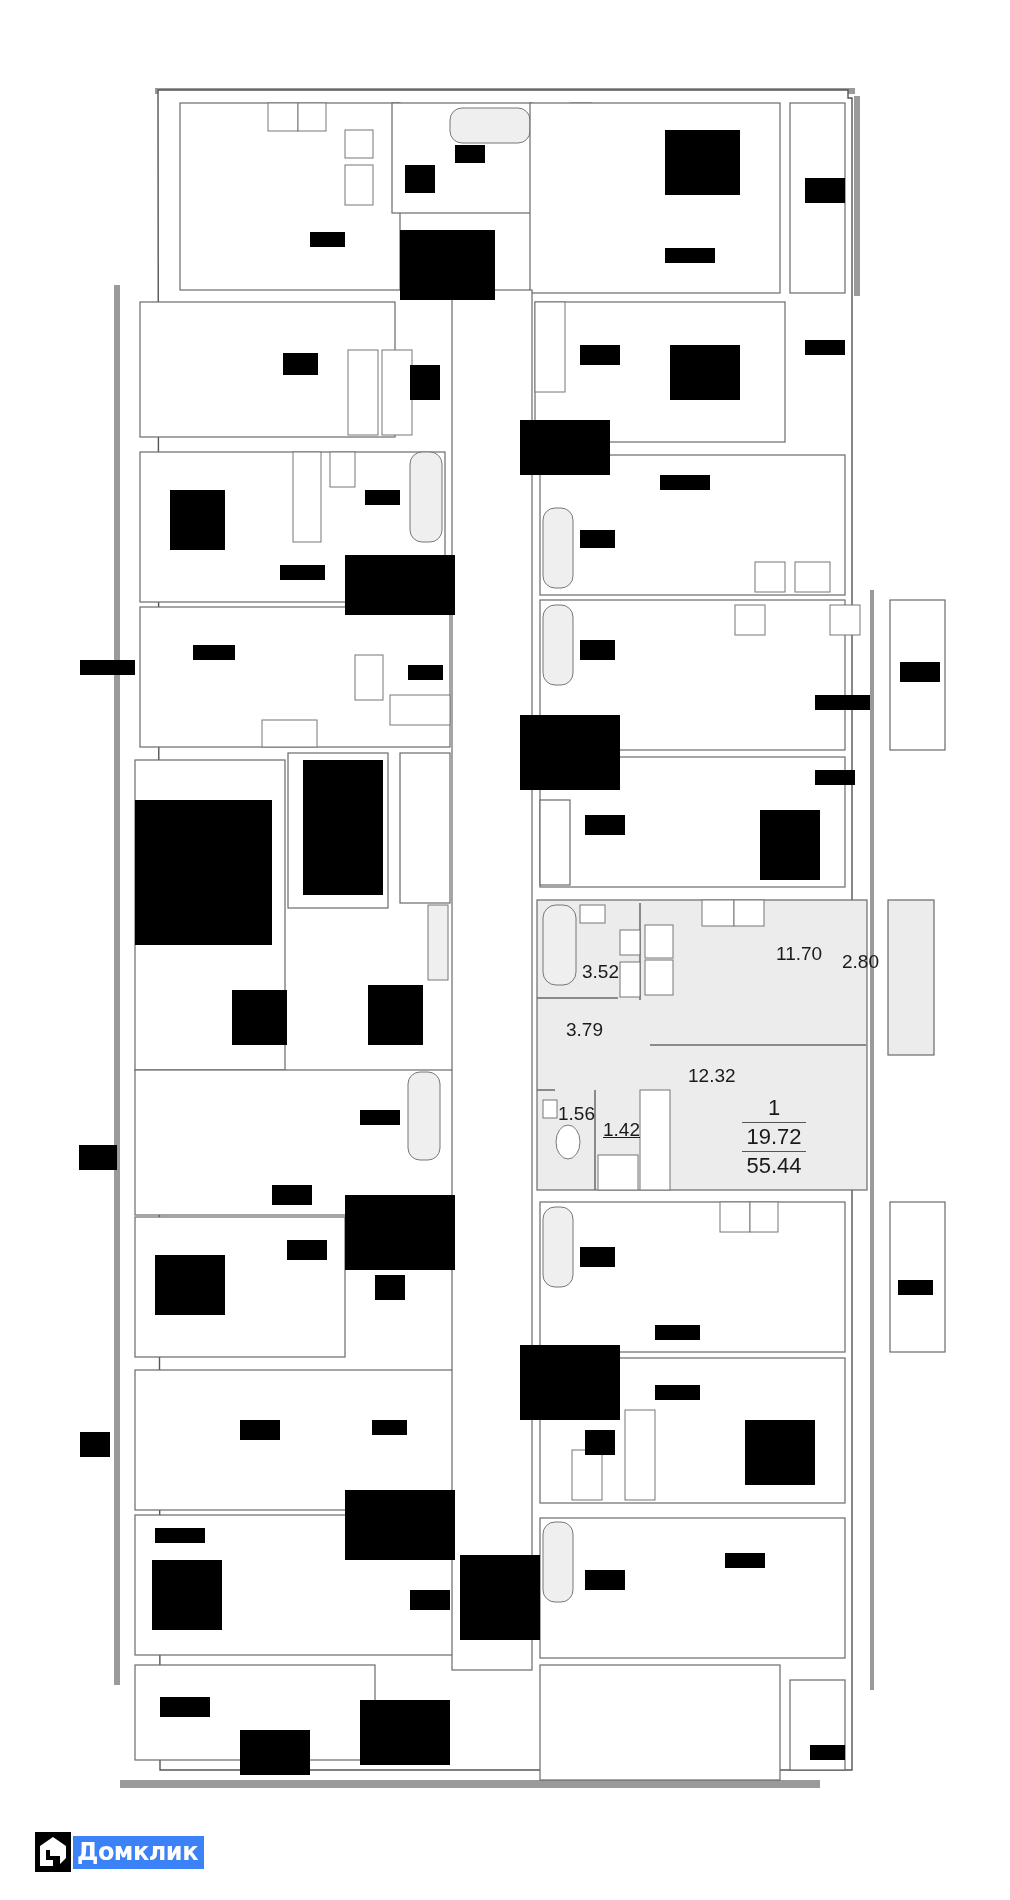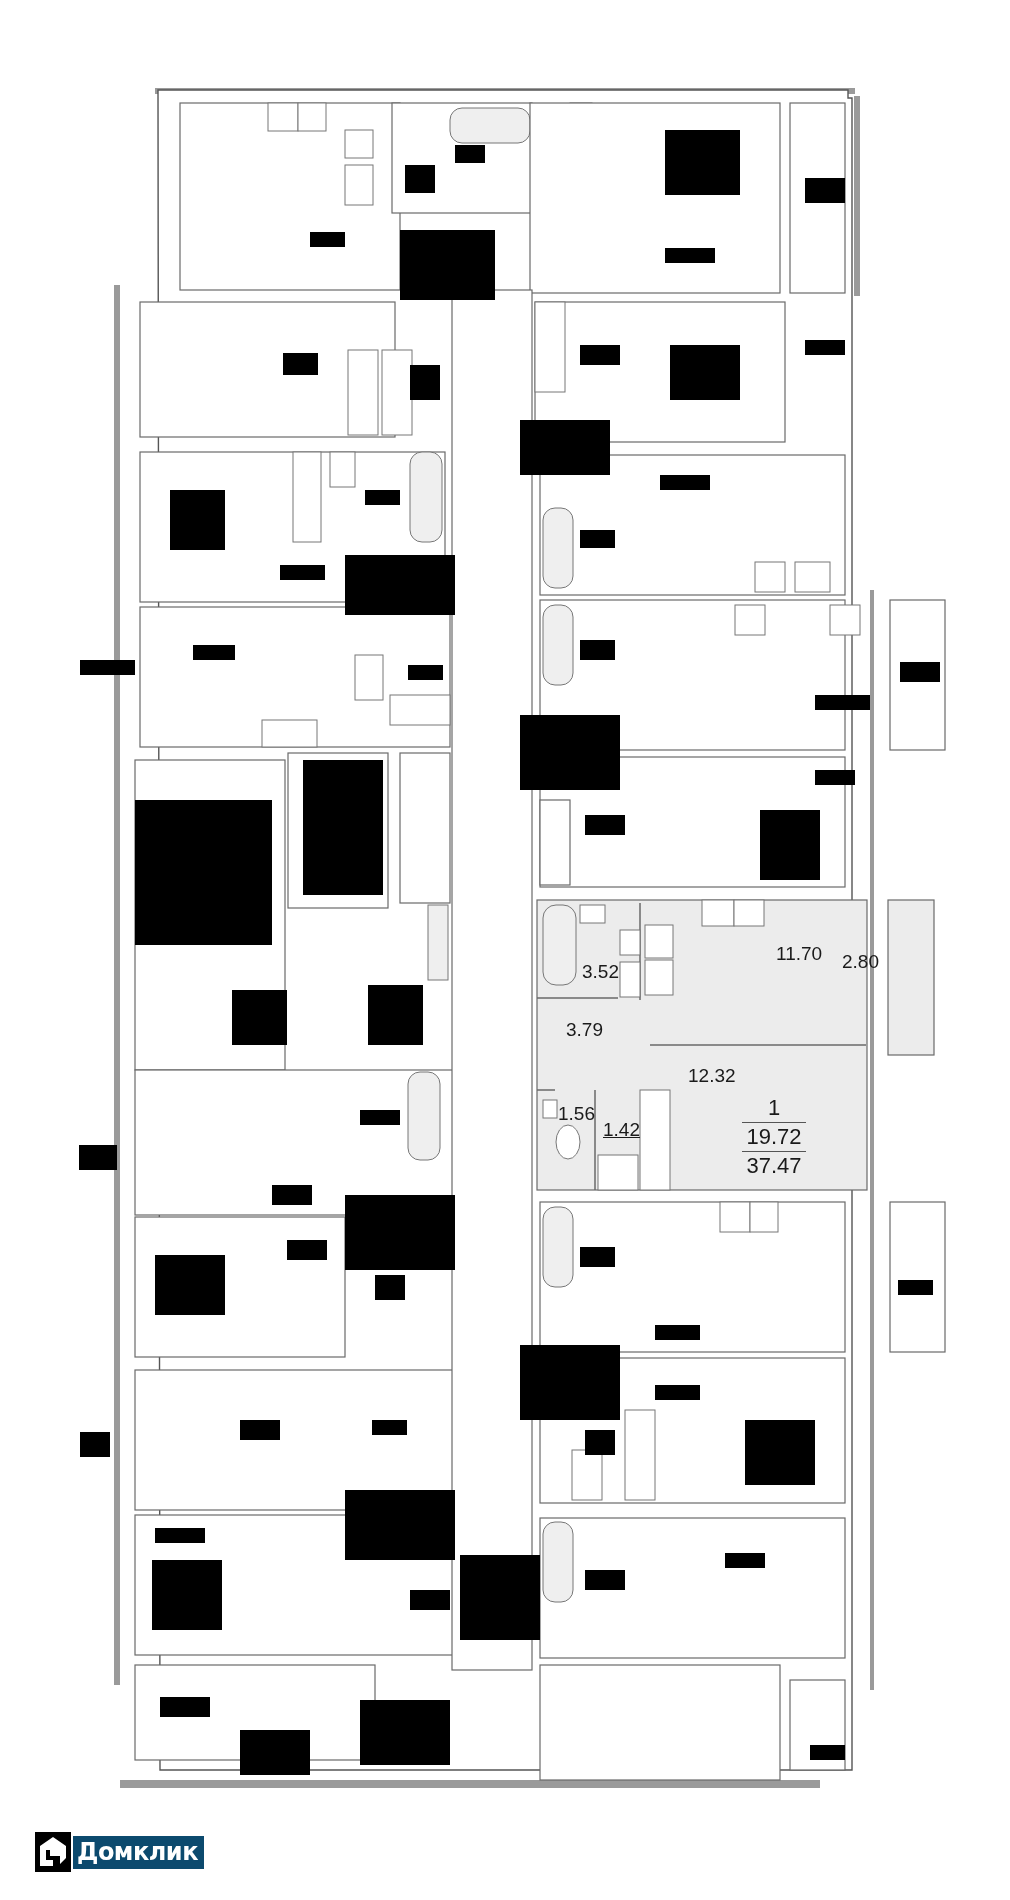--- a/index.html
+++ b/index.html
@@ -12,21 +12,21 @@
     .hl { fill: #ececec; stroke: #6a6a6a; stroke-width: 1.2; }
     .fix { fill: #ffffff; stroke: #777; stroke-width: 1; }
     .fixg { fill: #efefef; stroke: #777; stroke-width: 1; }
     .redact { fill: #000000; }
     .lbl { position: absolute; font-size: 19px; color: #1a1a1a; line-height: 1; white-space: nowrap; }
     .frac { position: absolute; text-align: center; font-size: 22px; color: #1a1a1a; line-height: 1; }
     .frac .line { border-top: 1.5px solid #555; margin: 3px 0; }
     #logo { position: absolute; left: 35px; top: 1832px; height: 40px; display: flex; align-items: center; }
     #logo .mark { width: 36px; height: 40px; }
     #logo .text { font-family: "DejaVu Sans", sans-serif; font-weight: bold; font-size: 24px; color: #ffffff;
-                  background: #0c4a6e; padding: 2px 6px 3px 4px; margin-left: 2px; letter-spacing: -0.5px; }
+                  background: #3b82f6; padding: 2px 6px 3px 4px; margin-left: 2px; letter-spacing: -0.5px; }
   </style>
 </head>
 <body>
 
 <svg id="plan" viewBox="0 0 1010 1900" xmlns="http://www.w3.org/2000/svg">
 
   <g>
     <rect class="shadow" x="155" y="88" width="700" height="6"></rect>
     <rect class="shadow" x="854" y="96" width="6" height="200"></rect>
     <path class="wall" d="M158 90 L848 90 L848 98 L852 98 L852 1770 L160 1770 Z" fill="none"></path>
@@ -214,21 +214,21 @@
 <div class="lbl" style="left:842px;top:952px;">2.80</div>
 <div class="lbl" style="left:672px;top:1066px;margin-left:16px;">12.32</div>
 <div class="lbl" style="left:558px;top:1104px;">1.56</div>
 <div class="lbl" style="left:603px;top:1120px;text-decoration:underline;">1.42</div>
 
 <div class="frac" style="left:742px;top:1097px;width:64px;">
   <div>1</div>
   <div class="line"></div>
   <div>19.72</div>
   <div class="line"></div>
-  <div>37.47</div>
+  <div>55.44</div>
 </div>
 
 <div id="logo">
   <svg class="mark" viewBox="0 0 36 40">
     <rect x="0" y="0" width="36" height="40" fill="#000"></rect>
     <path d="M5 34 L5 14 L18 5 L31 14 L31 26 L25 32 L25 24 L18 24 L18 34 Z" fill="#fff"></path>
     <path d="M11 18 L11 28 L18 28 L18 24 L15 24 L15 18 Z" fill="#000"></path>
   </svg>
   <span class="text">Домклик</span>
 </div>

